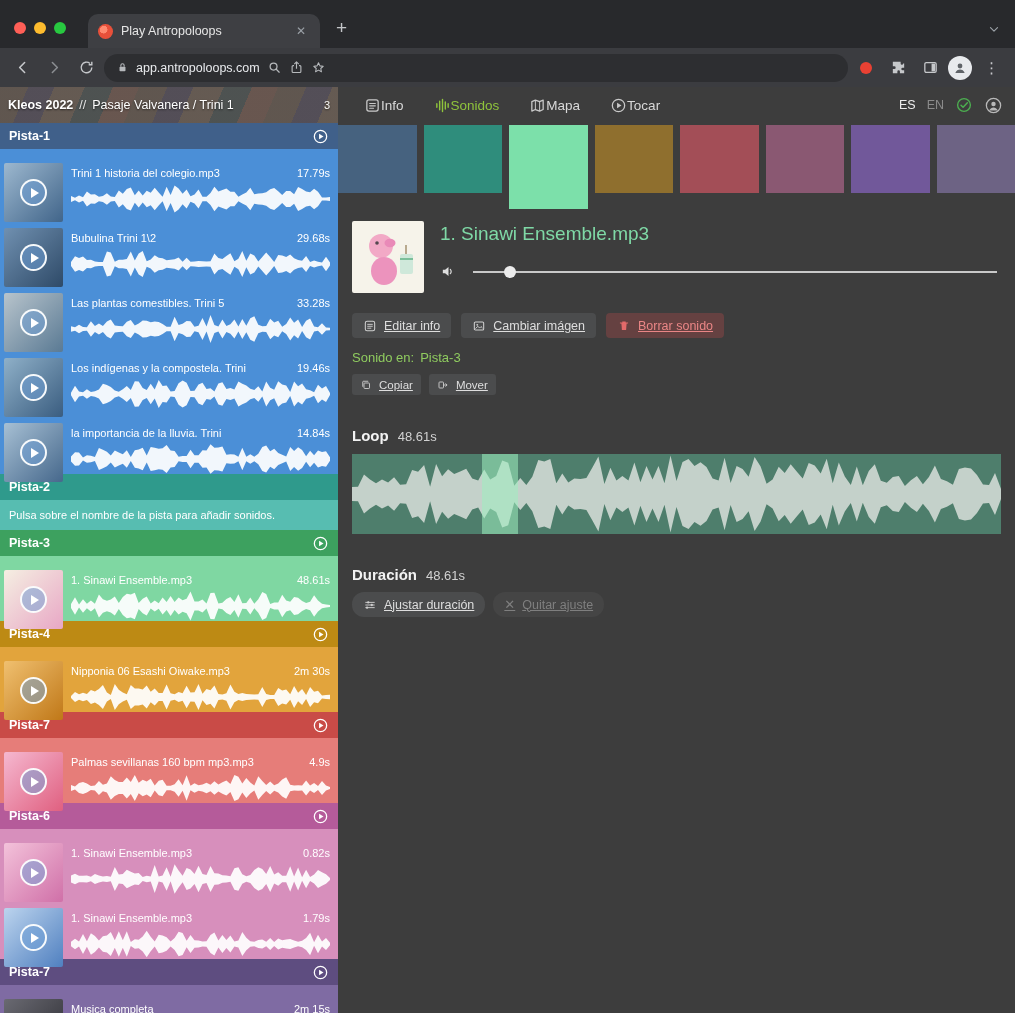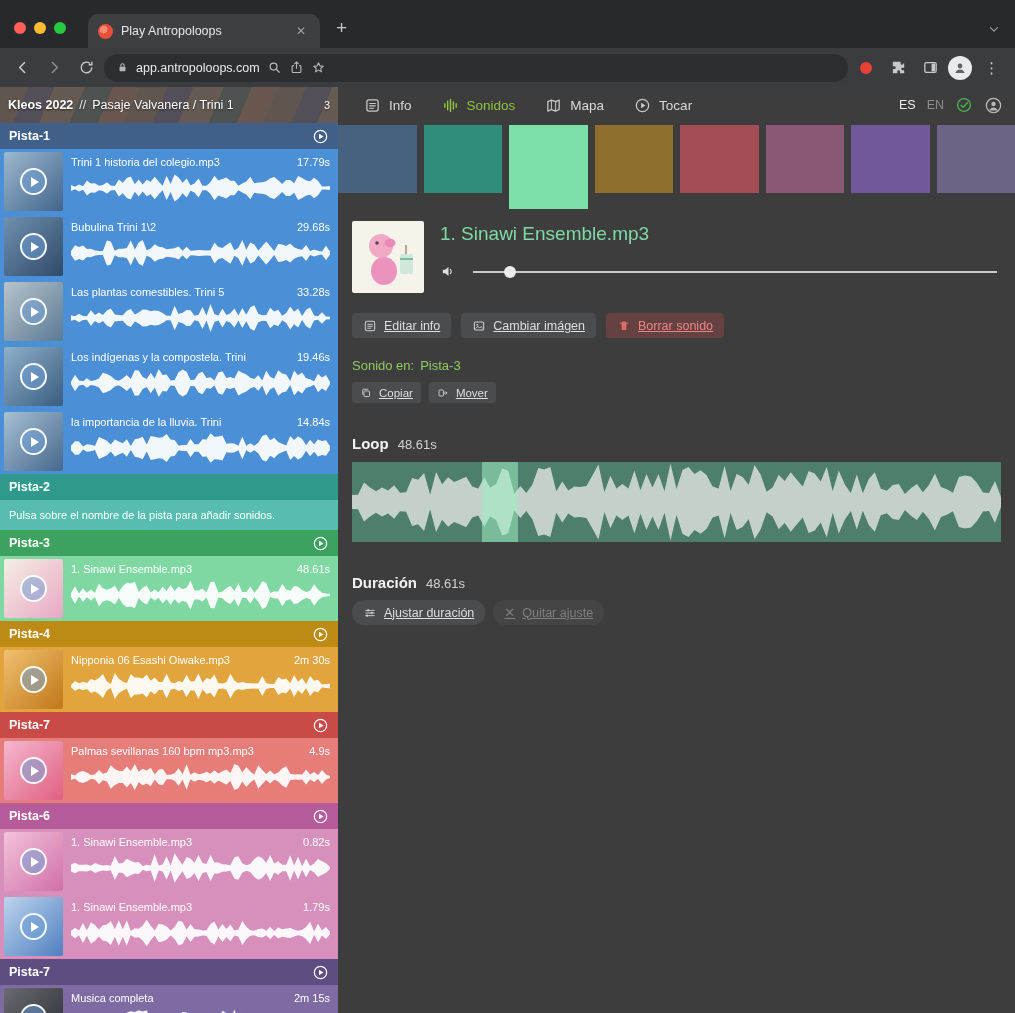--- a/index.html
+++ b/index.html
@@ -48,39 +48,39 @@
     background-image:
       linear-gradient(rgba(45,42,48,.5),rgba(45,42,48,.5)),
       repeating-linear-gradient(113deg,#93836f 0 26px,#7a737f 26px 50px,#9d8b75 50px 78px,#6f7b73 78px 104px,#a4836f 104px 128px);
     text-shadow:0 1px 2px rgba(0,0,0,.6); }
   .crumb-project { font-weight:700; white-space:nowrap; }
   .crumb-sep { opacity:.85; }
   .crumb-path { white-space:nowrap; overflow:hidden; }
   .crumb-badge { margin-left:auto; font-size:11px; opacity:.95; }
   .apptabs { flex:1; display:flex; align-items:center; gap:30px; padding-left:26px;
     color:#d9d9d9; font-size:13.5px; }
-  .apptab { display:flex; align-items:center; gap:8px; color:#d9d9d9; }
+  .apptab { display:flex; align-items:center; color:#d9d9d9; }
   .apptab .ic { color:#c9c9c9; }
   .apptab.active { color:#8fc43c; } .apptab.active .ic { color:#8fc43c; }
   .header-right { margin-left:auto; display:flex; align-items:center; gap:11px; padding-right:12px; }
   .lang { color:#ededed; font-size:12.5px; }
   .lang.dim { color:#8b8b8b; }
   .okic { color:#4caf50; } .okic svg{width:18px;height:18px;}
   .accic { color:#b9b9b9; } .accic svg{width:19px;height:19px;}
 
   
   .content { display:flex; height:898px; overflow:hidden; }
 
   
   .sidebar { width:338px; flex:none; overflow:hidden; }
   .track-header { height:26px; display:flex; align-items:center; justify-content:space-between;
     padding:0 9px; color:#fff; font-size:12.5px; font-weight:700; }
   .tp-ic { color:#fff; } .tp-ic svg{width:17px;height:17px;}
   .track-hint { height:30px; display:flex; align-items:center; padding:0 9px; color:#fff; font-size:11px; }
-  .sound-item { height:65px; display:flex; gap:6px; padding:3px 4px; }
+  .sound-item { height:65px; display:flex; gap:6px; padding:14px 4px; }
   .thumb { width:59px; height:59px; flex:none; border-radius:2px; position:relative; overflow:hidden; }
   .ovl { position:absolute; inset:0; display:flex; align-items:center; justify-content:center; }
   .ring { width:27px; height:27px; border:2px solid rgba(255,255,255,.95); border-radius:50%;
     background:rgba(108,158,214,.5); display:flex; align-items:center; justify-content:center; }
   .tri { width:0; height:0; border-left:8px solid #fff; border-top:5px solid transparent;
     border-bottom:5px solid transparent; margin-left:3px; }
   .smeta { flex:1; display:flex; flex-direction:column; padding:4px 4px 2px 2px; min-width:0; }
   .srow { display:flex; justify-content:space-between; gap:6px; color:#fff; font-size:11px; }
   .stitle { white-space:nowrap; overflow:hidden; text-overflow:ellipsis; }
   .sdur { flex:none; }
@@ -101,21 +101,21 @@
   .spk { color:#dedede; } .spk svg{width:17px;height:17px;}
   .vol-track { position:relative; flex:1; height:2px; background:#c9c9c9; margin-right:4px; }
   .vol-knob { position:absolute; left:6%; top:-5px; width:12px; height:12px; border-radius:50%; background:#ececec; }
 
   .btn-row { display:flex; gap:10px; margin-top:20px; }
   .btn { display:inline-flex; align-items:center; gap:7px; height:25px; padding:0 11px;
     background:#4b4c4d; color:#dedede; font-size:12.5px; border-radius:4px; }
   .btn .ic { width:14px; height:14px; color:#cfcfcf; }
   .btn.danger { background:rgba(205,75,75,.28); color:#ea8686; }
   .btn.danger .ic { color:#e36a6a; }
-  .loc { margin-top:20px; font-size:13px; color:#8fcb5f; display:flex; gap:6px; }
+  .loc { margin-top:12px; font-size:13px; color:#8fcb5f; display:flex; gap:6px; }
   .loc-link { color:#8fcb5f; text-decoration:none; }
   .mini-row { display:flex; gap:8px; margin-top:9px; }
   .btn.mini { height:21px; font-size:11.5px; padding:0 8px; border-radius:3px; }
   .btn.mini .ic { width:12px; height:12px; }
 
   .section-h { margin-top:32px; color:#f2f2f2; font-size:15px; font-weight:700; }
   .sec-val { font-weight:400; font-size:13px; color:#d2d2d2; margin-left:9px; }
   .loopbox { margin-top:10px; height:80px; position:relative; }
   .loopwave { position:absolute; inset:0; }
   .loop-sel { position:absolute; left:130px; width:36px; top:0; bottom:0; }

